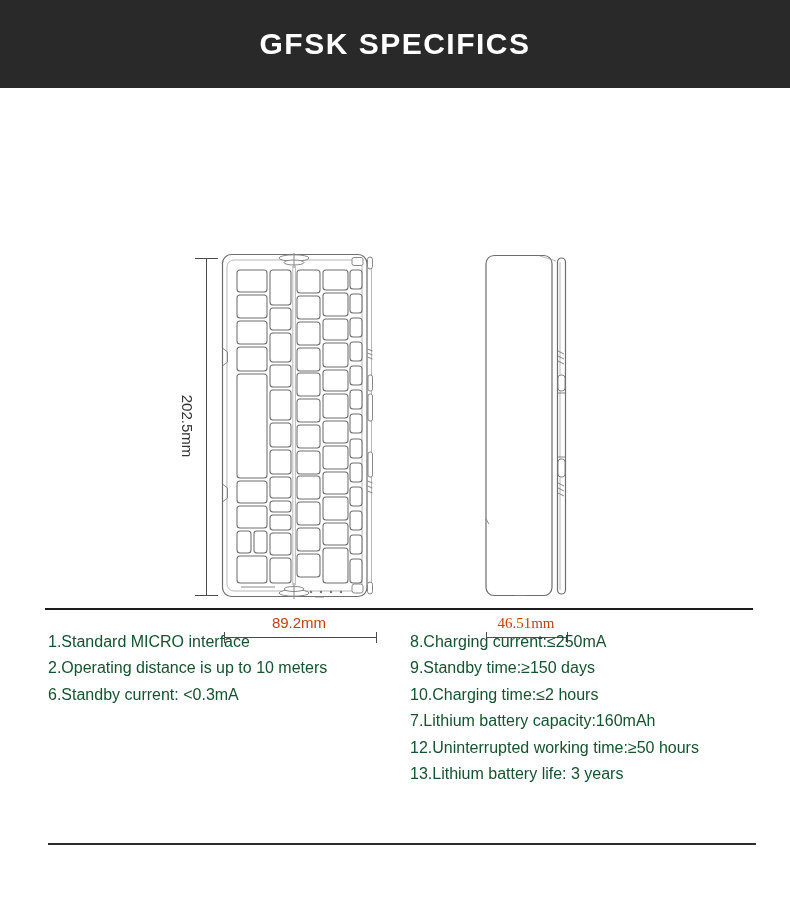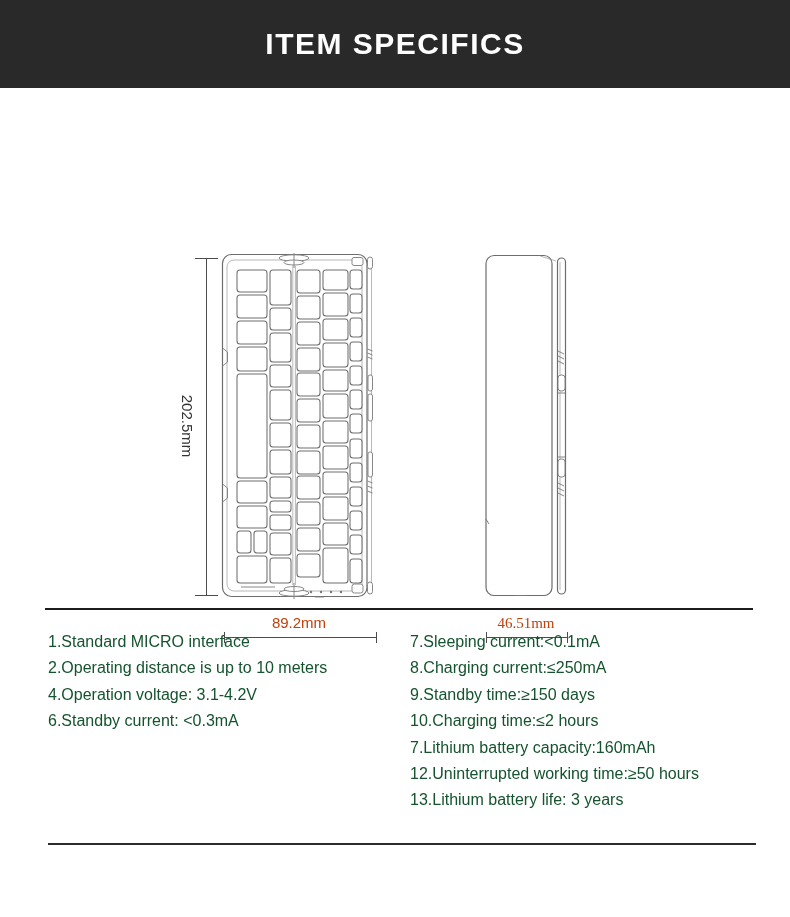--- a/index.html
+++ b/index.html
@@ -66,21 +66,21 @@
     font-size:16px;color:#14532d;
   }
   .spec-col.left{left:48px;width:350px;}
   .spec-col.right{left:410px;width:360px;}
   .spec-col li{height:26.4px;line-height:26.4px;white-space:nowrap;}
 </style>
 </head>
 <body>
 
 <div class="header">
-  <h1>ITEM SPECIFICS</h1>
+  <h1>GFSK SPECIFICS</h1>
 </div>
 
 <div class="drawing">
 
   <svg class="kb-svg" width="153" height="347" viewBox="0 0 153 347">
 
     <rect class="body-line" x="1.5" y="1.5" width="144.5" height="342" rx="9"></rect>
     <path class="thin-line" d="M146,8 C149.5,10 150.5,14 150.5,20 L150.5,326 C150.5,332 149.5,336 146,338"></path>
 
     <rect class="thin-line" x="6" y="7" width="135" height="331" rx="7"></rect>
@@ -210,26 +210,24 @@
     <div class="mid"></div>
   </div>
 
 </div>
 
 <div class="rule top"></div>
 
 <ul class="spec-col left">
   <li>1.Standard MICRO interface</li>
   <li>2.Operating distance is up to 10 meters</li>
-  <li>4.Operation voltage: 3.1-4.2V</li>
   <li>6.Standby current: &lt;0.3mA</li>
 </ul>
 
 <ul class="spec-col right">
-  <li>7.Sleeping current:&lt;0.1mA</li>
   <li>8.Charging current:≤250mA</li>
   <li>9.Standby time:≥150 days</li>
   <li>10.Charging time:≤2 hours</li>
   <li>7.Lithium battery capacity:160mAh</li>
   <li>12.Uninterrupted working time:≥50 hours</li>
   <li>13.Lithium battery life: 3 years</li>
 </ul>
 
 <div class="rule bottom"></div>
 

